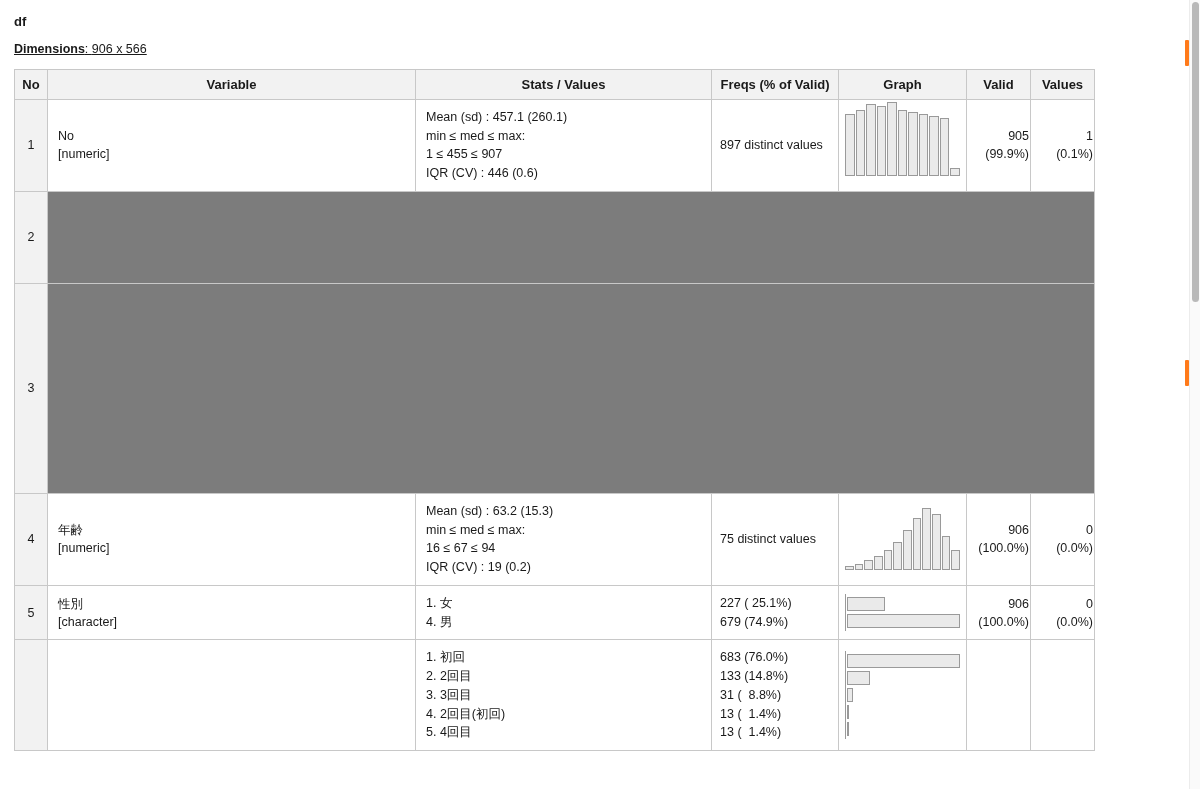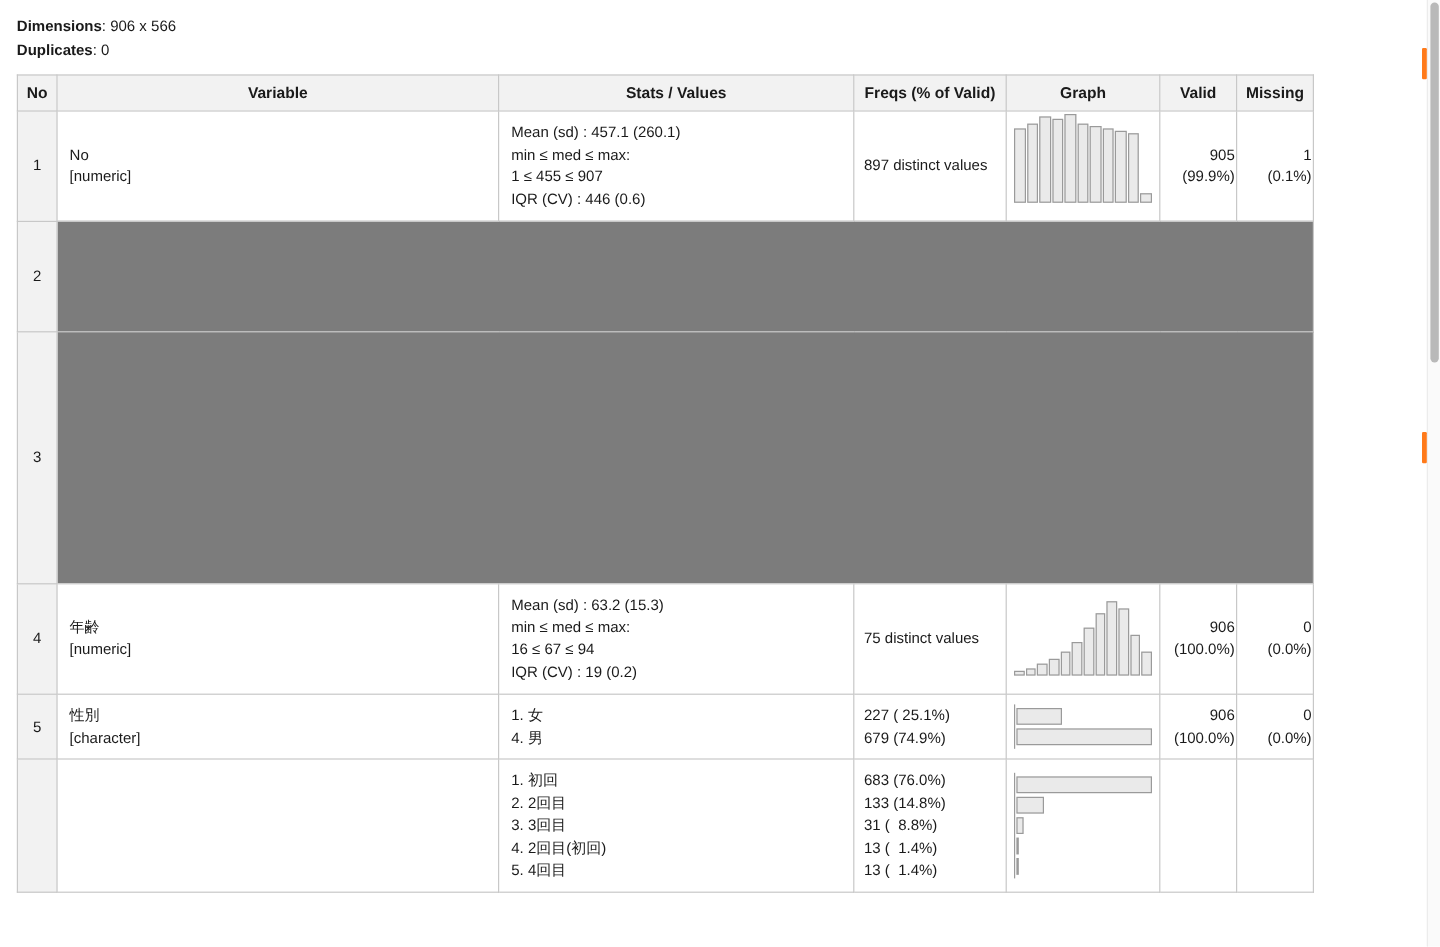--- a/index.html
+++ b/index.html
@@ -28,20 +28,21 @@
   }
   .doc-subtitle {
     font-size: 13px;
     font-weight: bold;
     margin: 0 0 12px 0;
   }
   .meta-line {
     font-size: 12.5px;
     margin: 0 0 3px 0;
     line-height: 1.35;
+    text-decoration: underline;
   }
   .meta-line .k {
     font-weight: bold;
   }
   table.dfs {
     border-collapse: collapse;
     margin-top: 11px;
     width: 1080px;
     table-layout: fixed;
     background: #fff;
@@ -149,46 +150,44 @@
     width: 4px;
     height: 26px;
     background: #ff7a1a;
     border-radius: 1px;
   }
 </style>
 </head>
 <body>
 
 <div class="page">
+  <div class="doc-subtitle">df</div>
   <div class="meta-line">
     <span class="k">Dimensions</span><span>: </span><span>906 x 566</span>
-  </div>
-  <div class="meta-line">
-    <span class="k">Duplicates</span><span>: </span><span>0</span>
   </div>
 
   <table class="dfs">
     <colgroup>
       <col class="c-no">
         <col class="c-var">
         <col class="c-stats">
         <col class="c-freqs">
         <col class="c-graph">
         <col class="c-valid">
         <col class="c-miss">
     </colgroup>
     <thead>
       <tr>
         <th>No</th>
         <th>Variable</th>
         <th>Stats / Values</th>
         <th>Freqs (% of Valid)</th>
         <th>Graph</th>
         <th>Valid</th>
-        <th>Missing</th>
+        <th>Values</th>
       </tr>
     </thead>
     <tbody>
         <tr style="height: 88px;">
           <td class="no">1</td>
           <td class="var">
             <div>No</div>
             <div>[numeric]</div>
           </td>
           <td class="stats"><div>Mean (sd) : 457.1 (260.1)</div><div>min ≤ med ≤ max:</div><div>1 ≤ 455 ≤ 907</div><div>IQR (CV) : 446 (0.6)</div></td>

